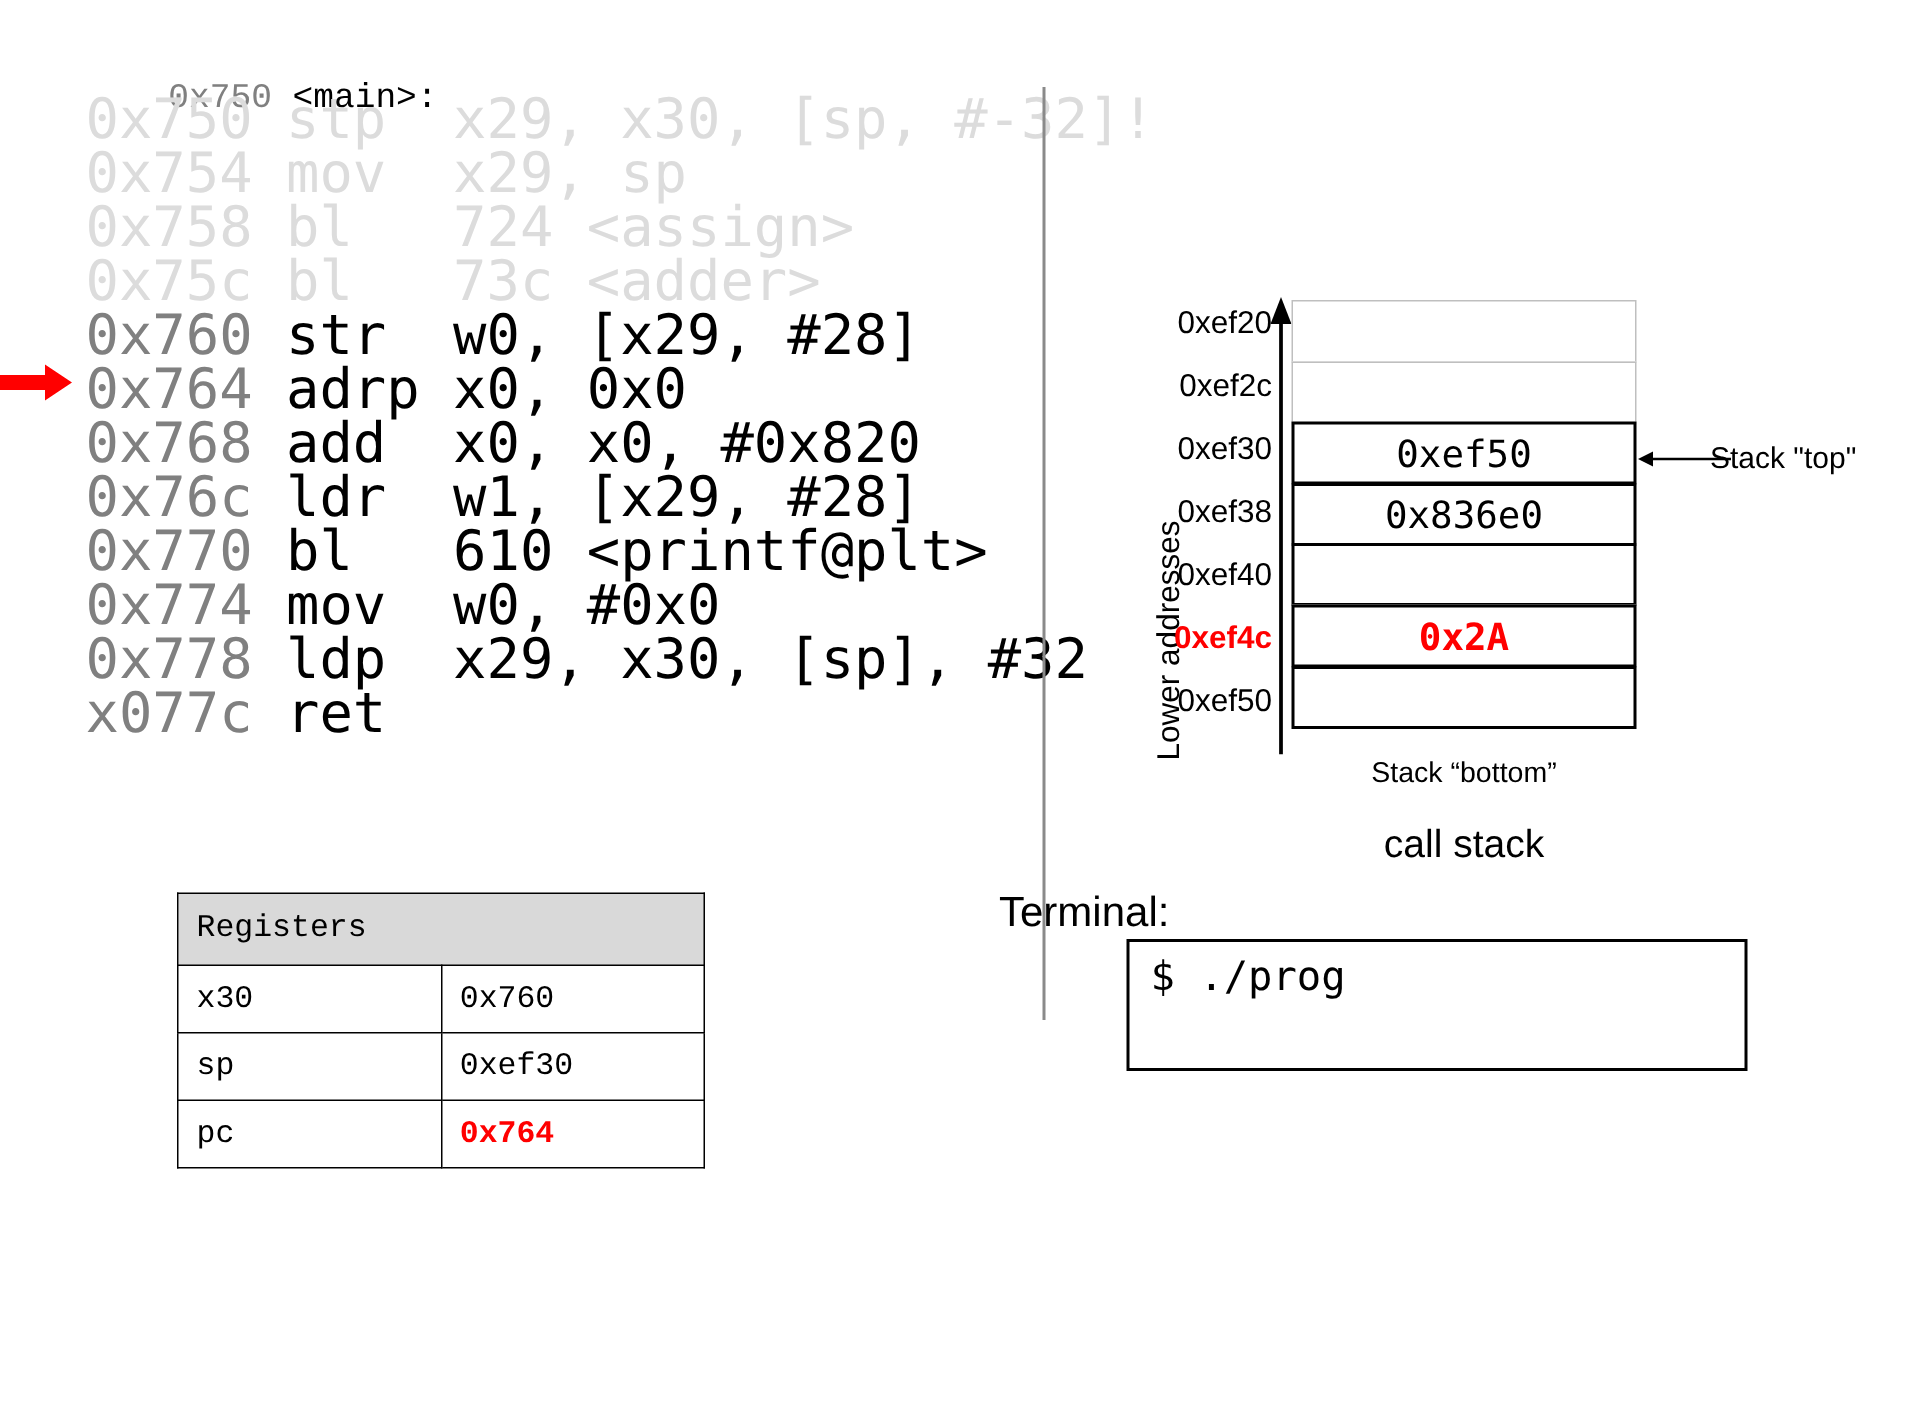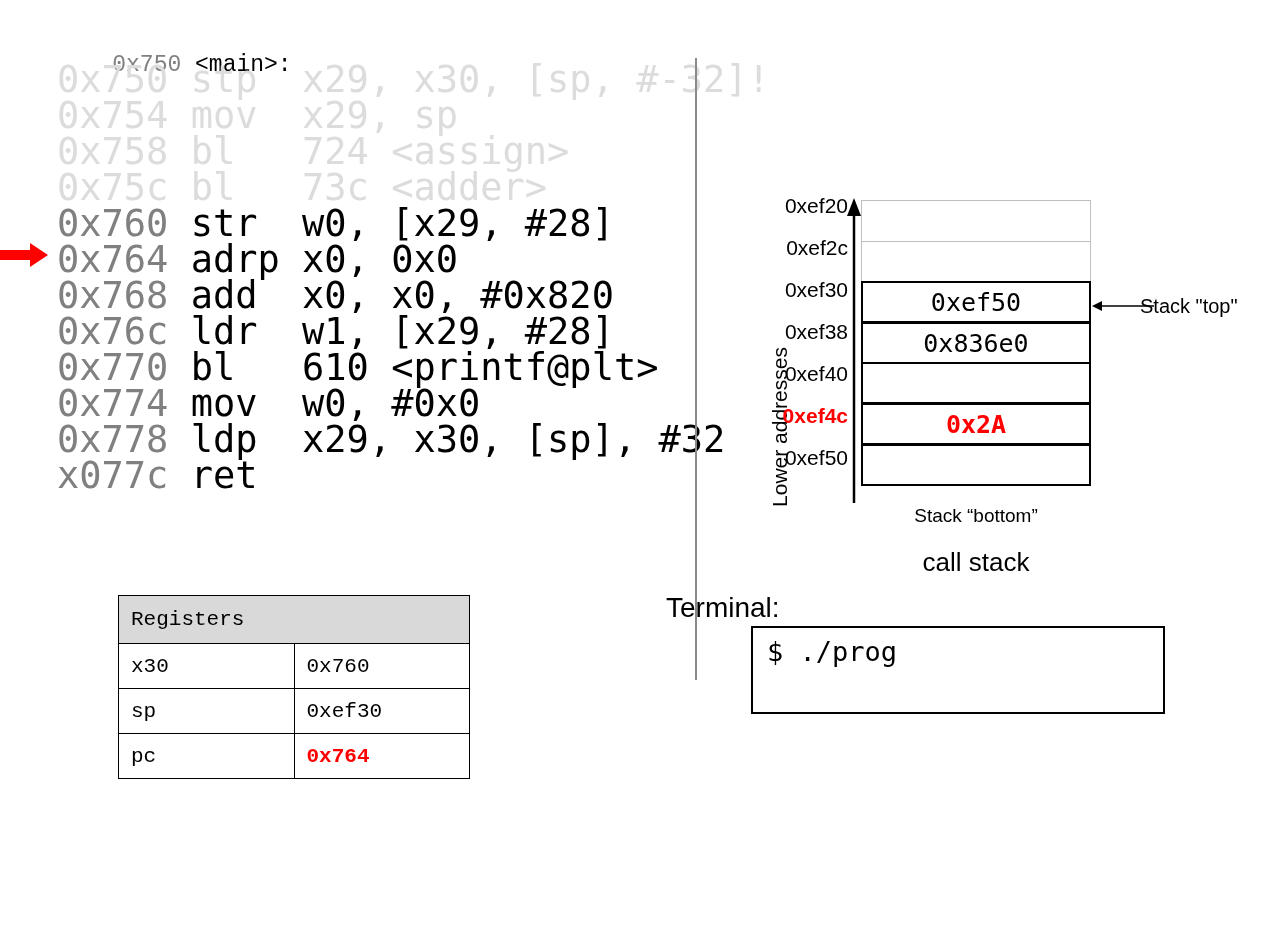--- a/index.html
+++ b/index.html
@@ -119,21 +119,21 @@
     width: 200px;
     text-align: center;
     font-size: 21px;
     transform: rotate(-90deg);
     transform-origin: center center;
     white-space: nowrap;
   }
   #addr-col {
     position: absolute;
     left: 60px;
-    top: 0;
+    top: 10px;
     width: 88px;
   }
   .addr-tick {
     height: 42px;
     line-height: 42px;
     text-align: right;
     font-size: 21px;
     font-family: "Liberation Sans", sans-serif;
     color: #000000;
   }

